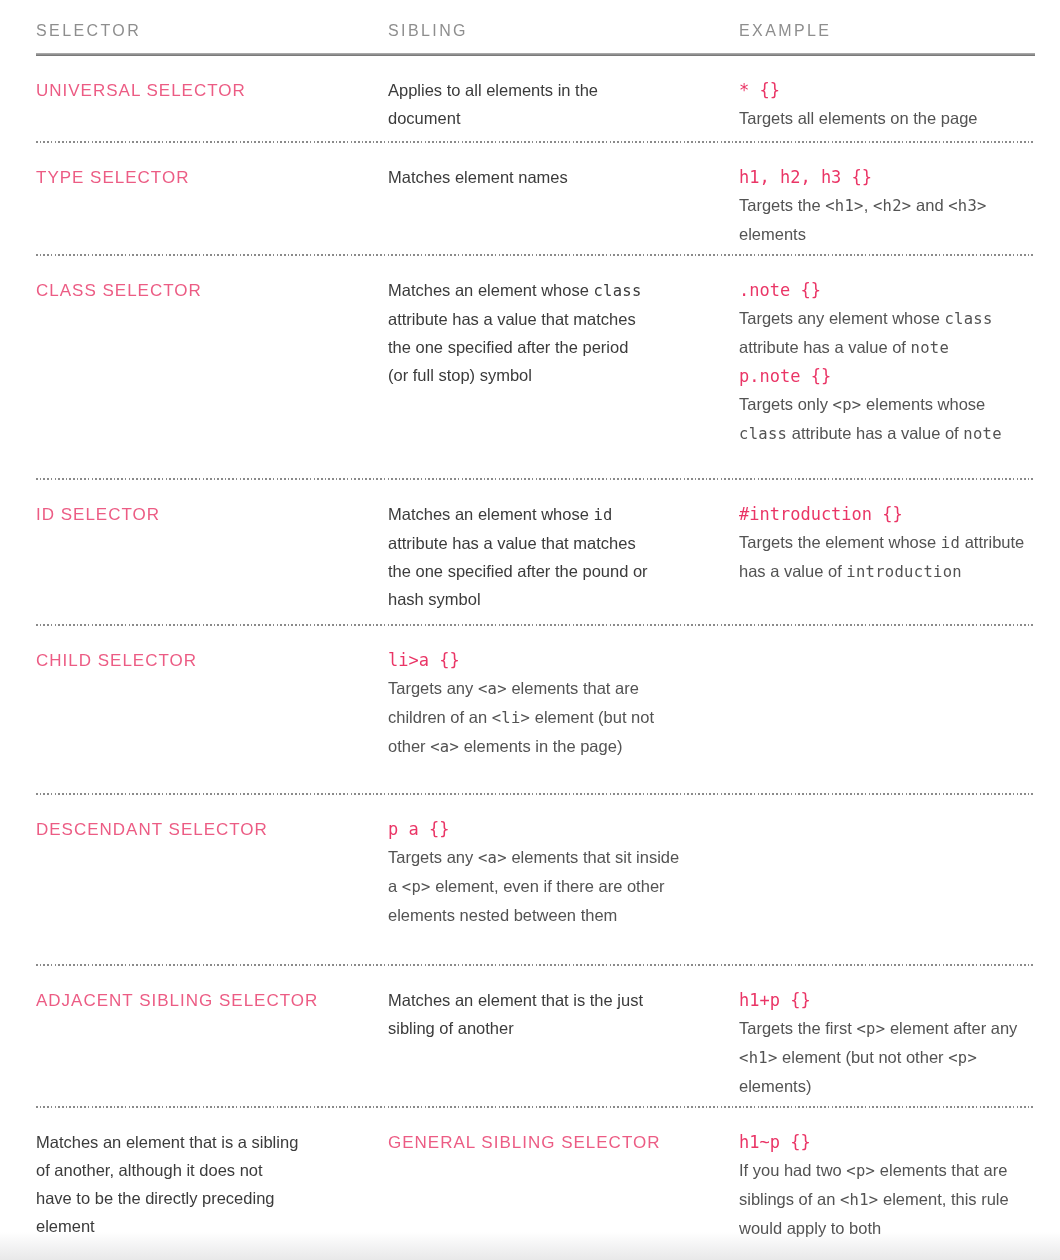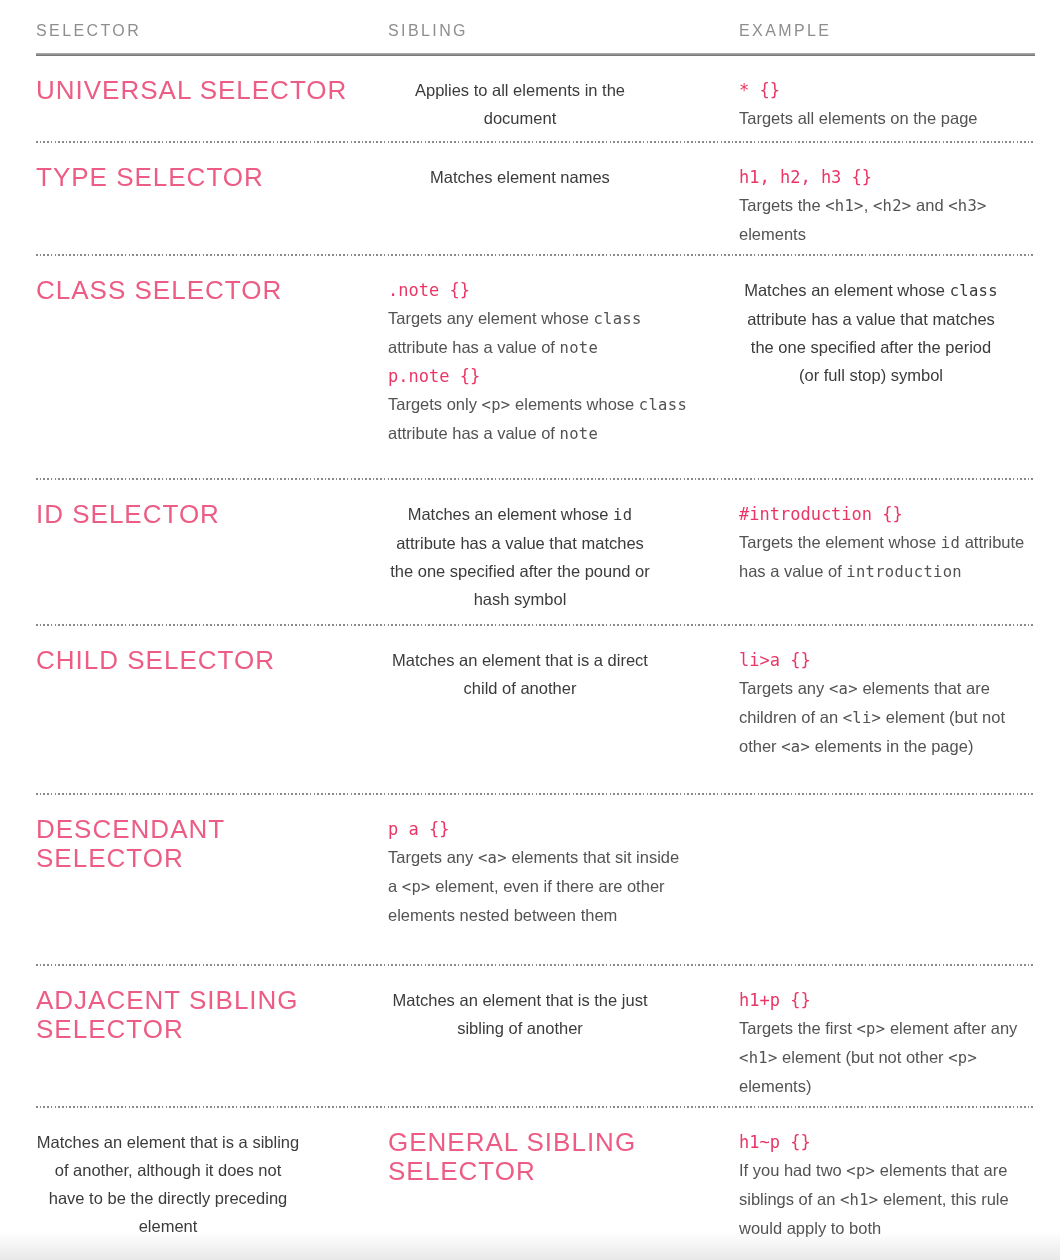--- a/index.html
+++ b/index.html
@@ -23,24 +23,24 @@
   }
   .sep{
     height:2px;
     background-image:repeating-linear-gradient(90deg,#8a8a8a 0 1.6px,transparent 1.6px 3.7px);
   }
   .trow{
     display:grid;grid-template-columns:352px 351px 1fr;
     padding-top:20px;box-sizing:border-box;
   }
   .selname{
-    color:#ec5c84;font-size:26px;letter-spacing:1px;line-height:29px;
+    color:#ec5c84;font-size:17px;letter-spacing:1px;line-height:29px;
     max-width:312px;
   }
-  .cell p{margin:0;text-align:center;}
+  .cell p{margin:0;}
   .c2 .rich{
     font-size:16.5px;line-height:28px;color:#3b3b3b;max-width:264px;
   }
   .c3{
     font-size:16.5px;line-height:28px;color:#535353;max-width:302px;
   }
   .code{
     font-family:"DejaVu Sans Mono",monospace;
     font-size:17px;color:#ea3566;line-height:28px;white-space:pre;
   }
@@ -88,50 +88,47 @@
         <div class="cell c3">
           <div class="code">h1, h2, h3 {}</div>
           <div class="rich desc">Targets the <span class="mono">&lt;h1&gt;</span>, <span class="mono">&lt;h2&gt;</span> and <span class="mono">&lt;h3&gt;</span> elements</div>
         </div>
       </div>
       <div class="sep"></div>
       <div class="trow" style="min-height: 222px;">
         <div class="cell c1">
           <div class="selname">CLASS SELECTOR</div>
         </div>
+        <div class="cell c2">
+          <p class="rich">Matches an element whose <span class="mono">class</span> attribute has a value that matches the one specified after the period (or full stop) symbol</p>
+        </div>
         <div class="cell c3">
           <div class="code">.note {}</div>
           <div class="rich desc">Targets any element whose <span class="mono">class</span> attribute has a value of <span class="mono">note</span></div>
           <div class="code">p.note {}</div>
           <div class="rich desc">Targets only <span class="mono">&lt;p&gt;</span> elements whose <span class="mono">class</span> attribute has a value of <span class="mono">note</span></div>
-        </div>
-        <div class="cell c2">
-          <p class="rich">Matches an element whose <span class="mono">class</span> attribute has a value that matches the one specified after the period (or full stop) symbol</p>
         </div>
       </div>
       <div class="sep"></div>
       <div class="trow" style="min-height: 144px;">
         <div class="cell c1">
           <div class="selname">ID SELECTOR</div>
         </div>
         <div class="cell c2">
           <p class="rich">Matches an element whose <span class="mono">id</span> attribute has a value that matches the one specified after the pound or hash symbol</p>
         </div>
         <div class="cell c3">
           <div class="code">#introduction {}</div>
           <div class="rich desc">Targets the element whose <span class="mono">id</span> attribute has a value of <span class="mono">introduction</span></div>
         </div>
       </div>
       <div class="sep"></div>
       <div class="trow" style="min-height: 167px;">
         <div class="cell c1">
           <div class="selname">CHILD SELECTOR</div>
-        </div>
-        <div class="cell c2">
-          <p class="rich">Matches an element that is a direct child of another</p>
         </div>
         <div class="cell c3">
           <div class="code">li&gt;a {}</div>
           <div class="rich desc">Targets any <span class="mono">&lt;a&gt;</span> elements that are children of an <span class="mono">&lt;li&gt;</span> element (but not other <span class="mono">&lt;a&gt;</span> elements in the page)</div>
         </div>
       </div>
       <div class="sep"></div>
       <div class="trow" style="min-height: 169px;">
         <div class="cell c1">
           <div class="selname">DESCENDANT SELECTOR</div>

